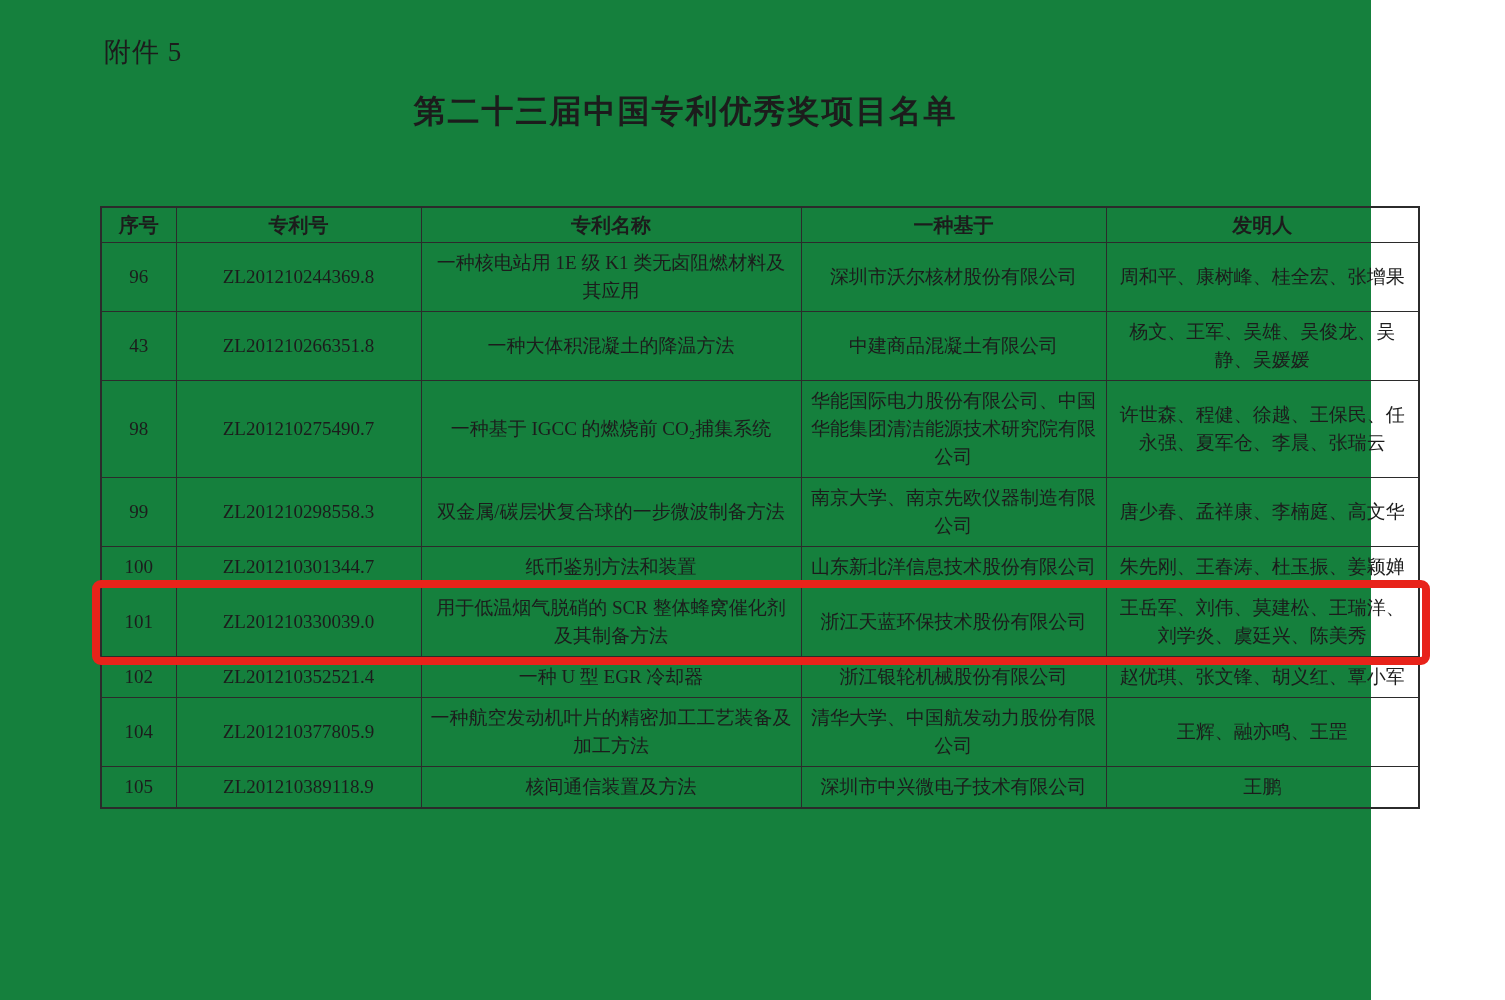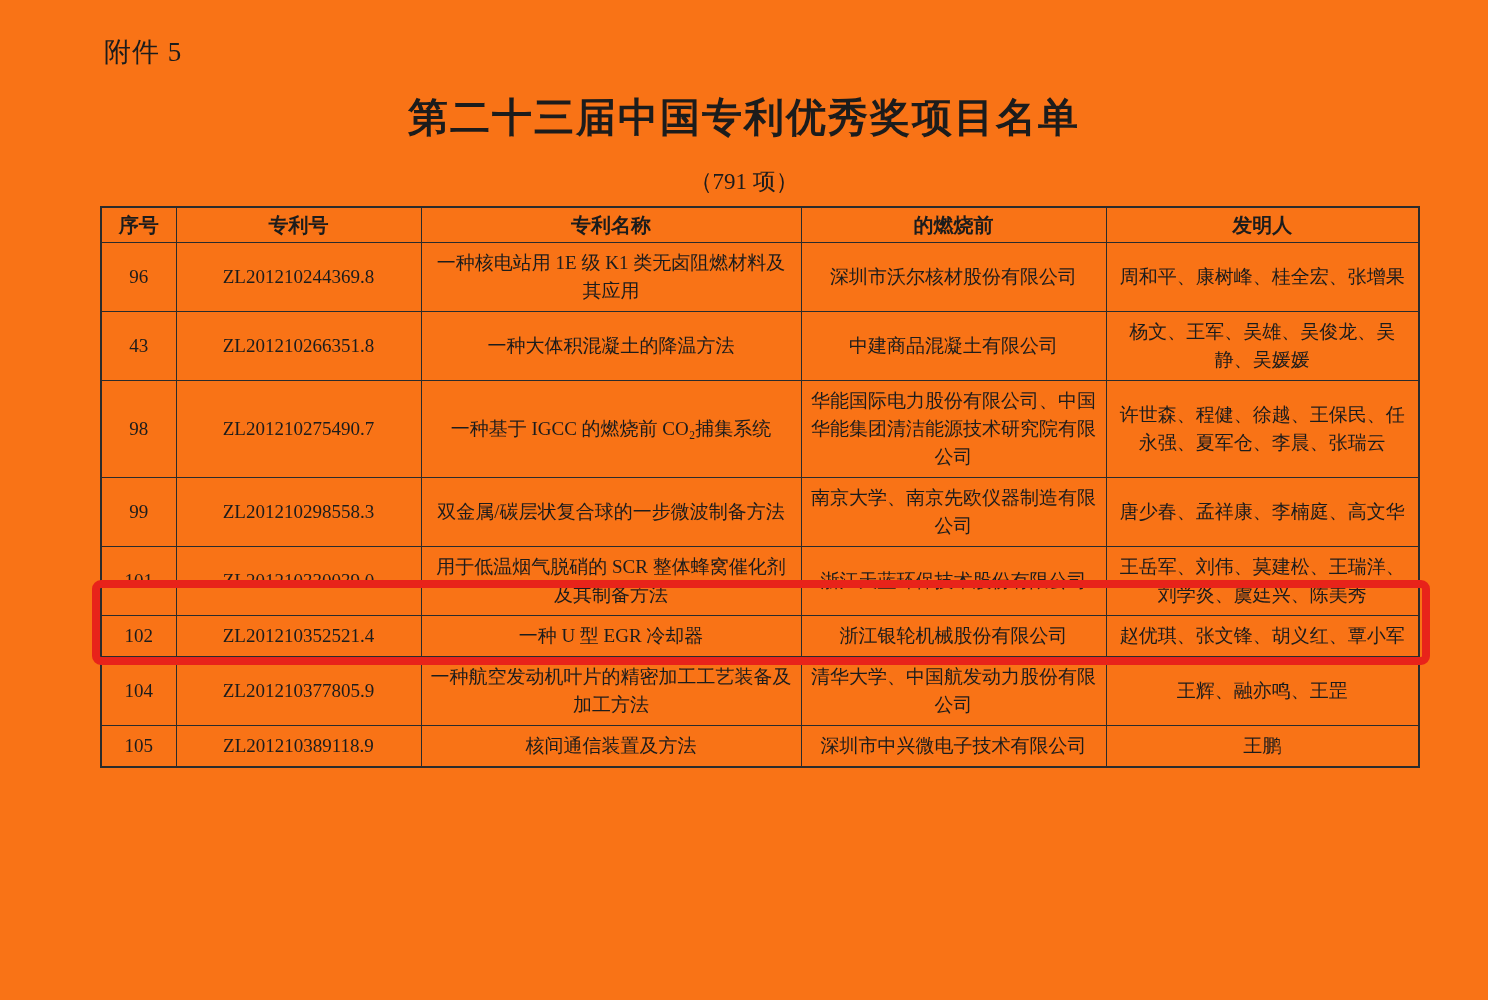--- a/index.html
+++ b/index.html
@@ -3,29 +3,29 @@
 <meta charset="utf-8">
 <style>
   html, body { margin: 0; padding: 0; }
   body {
     width: 1505px; height: 1000px;
     background: #ffffff;
     font-family: "Liberation Serif", "DejaVu Serif", serif;
     color: #1c1c1c;
     overflow: hidden;
   }
-  .page { position: relative; width: 1488px; height: 1000px; background: #f97316; }
+  .page { position: relative; width: 1371px; height: 1000px; background: #15803d; }
 
   .attachment {
     position: absolute; left: 104px; top: 34px;
     font-size: 27px; letter-spacing: 1px;
   }
   .title {
     position: absolute; top: 90px; left: 0; width: 100%;
-    text-align: center; font-size: 40px; font-weight: bold;
+    text-align: center; font-size: 32px; font-weight: bold;
     letter-spacing: 2px;
   }
   .subtitle {
     position: absolute; top: 166px; left: 0; width: 100%;
     text-align: center; font-size: 23px;
   }
 
   table.award-table {
     position: absolute; left: 100px; top: 206px;
     width: 1318px; border-collapse: collapse; table-layout: fixed;
@@ -59,36 +59,35 @@
 </style>
 </head>
 <body>
 
 <div class="page">
 
   <div class="attachment">附件 5</div>
 
   <div class="title">第二十三届中国专利优秀奖项目名单</div>
 
-  <div class="subtitle">（791 项）</div>
 
   <table class="award-table">
     <colgroup>
       <col class="c-seq">
         <col class="c-no">
         <col class="c-name">
         <col class="c-owner">
         <col class="c-inv">
     </colgroup>
     <thead>
       <tr>
         <th>序号</th>
         <th>专利号</th>
         <th>专利名称</th>
-        <th>的燃烧前</th>
+        <th>一种基于</th>
         <th>发明人</th>
       </tr>
     </thead>
     <tbody>
         <tr>
           <td>96</td>
           <td>ZL201210244369.8</td>
           <td>一种核电站用 1E 级 K1 类无卤阻燃材料及其应用</td>
           <td>深圳市沃尔核材股份有限公司</td>
           <td>周和平、康树峰、桂全宏、张增果</td>
@@ -106,20 +105,27 @@
           <td>一种基于 IGCC 的燃烧前 CO₂捕集系统</td>
           <td>华能国际电力股份有限公司、中国华能集团清洁能源技术研究院有限公司</td>
           <td>许世森、程健、徐越、王保民、任永强、夏军仓、李晨、张瑞云</td>
         </tr>
         <tr>
           <td>99</td>
           <td>ZL201210298558.3</td>
           <td>双金属/碳层状复合球的一步微波制备方法</td>
           <td>南京大学、南京先欧仪器制造有限公司</td>
           <td>唐少春、孟祥康、李楠庭、高文华</td>
+        </tr>
+        <tr>
+          <td>100</td>
+          <td>ZL201210301344.7</td>
+          <td>纸币鉴别方法和装置</td>
+          <td>山东新北洋信息技术股份有限公司</td>
+          <td>朱先刚、王春涛、杜玉振、姜颖婵</td>
         </tr>
         <tr class="hl">
           <td>101</td>
           <td>ZL201210330039.0</td>
           <td>用于低温烟气脱硝的 SCR 整体蜂窝催化剂及其制备方法</td>
           <td>浙江天蓝环保技术股份有限公司</td>
           <td>王岳军、刘伟、莫建松、王瑞洋、刘学炎、虞廷兴、陈美秀</td>
         </tr>
         <tr>
           <td>102</td>

